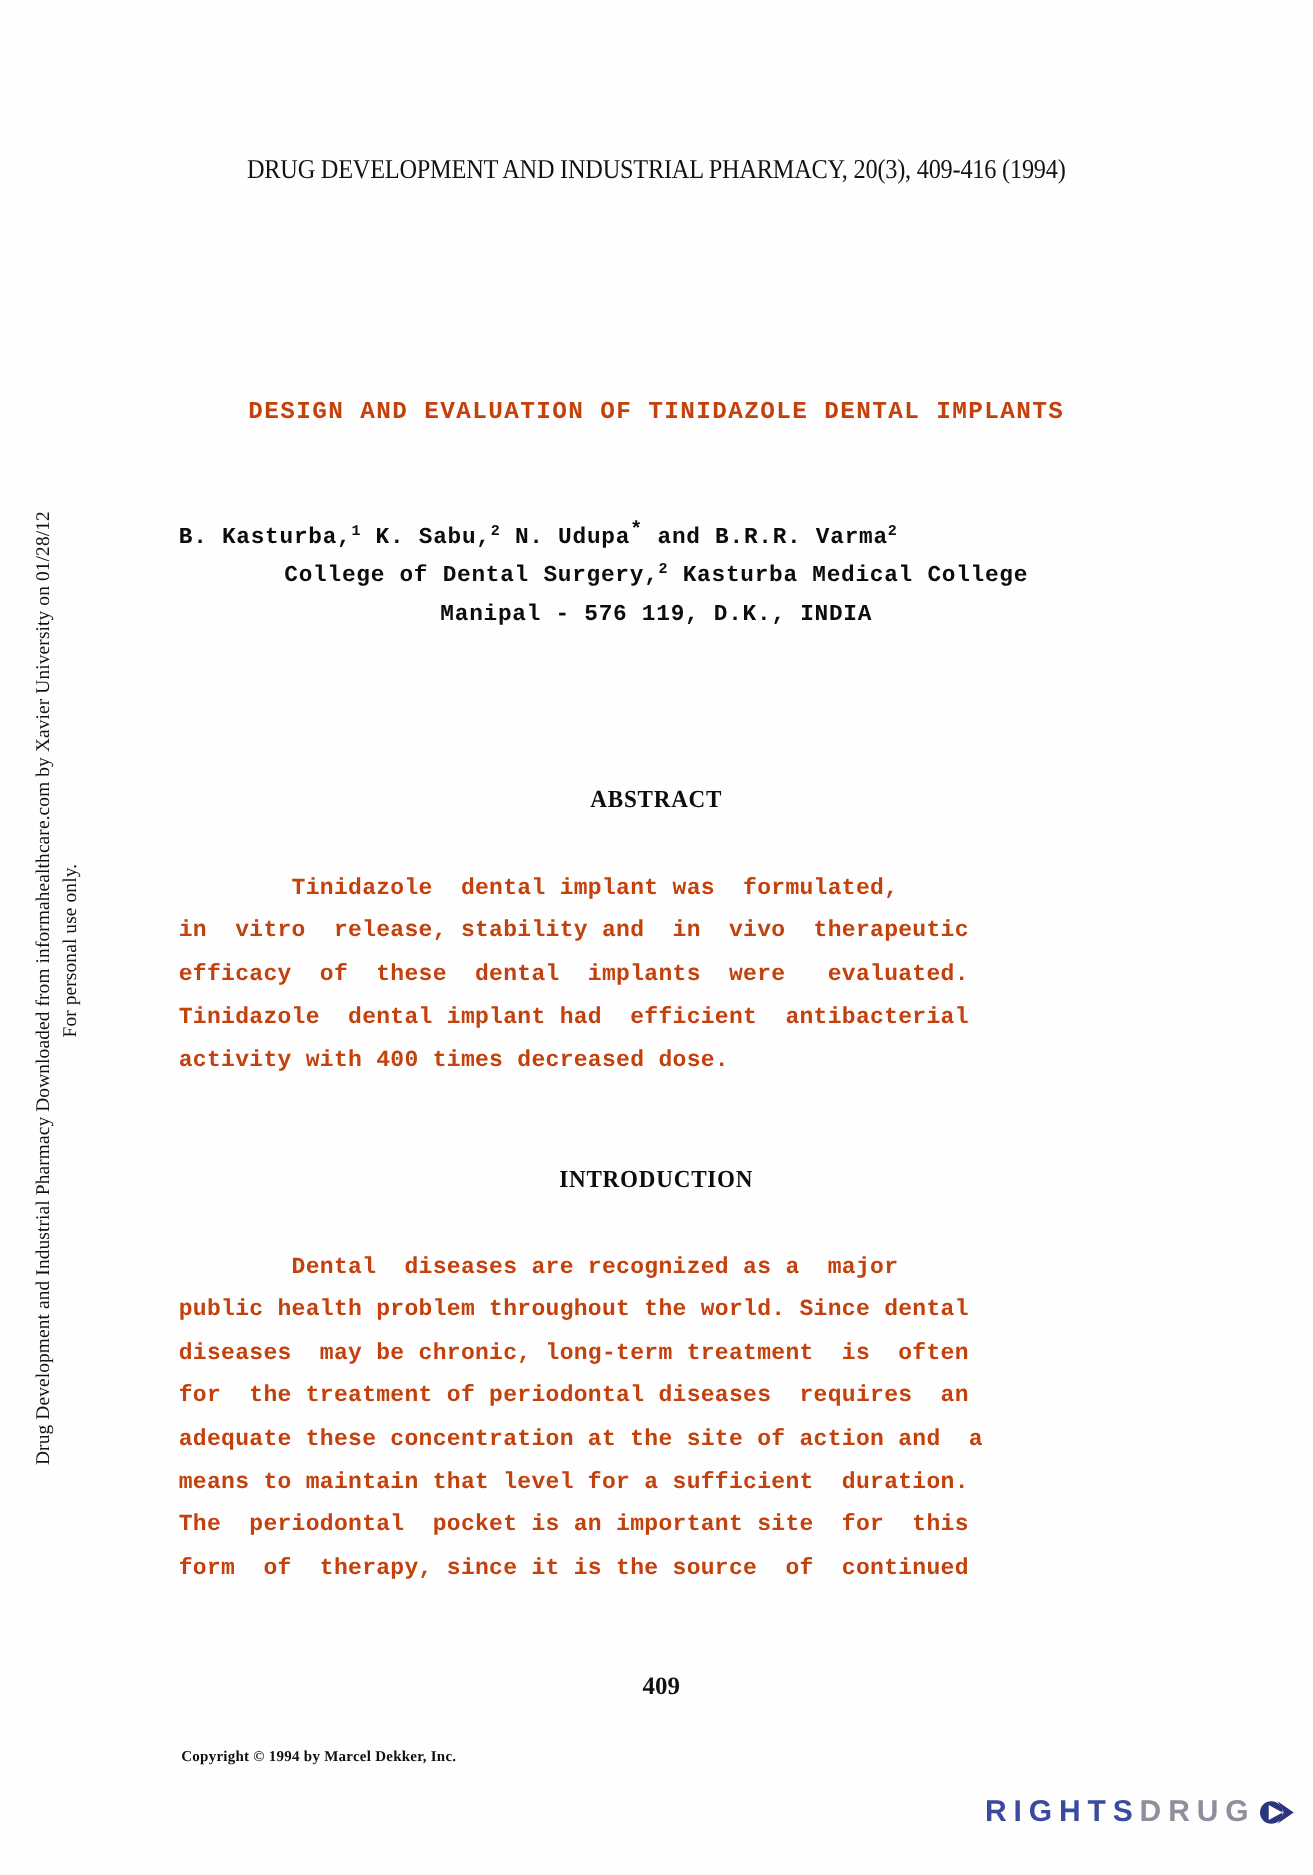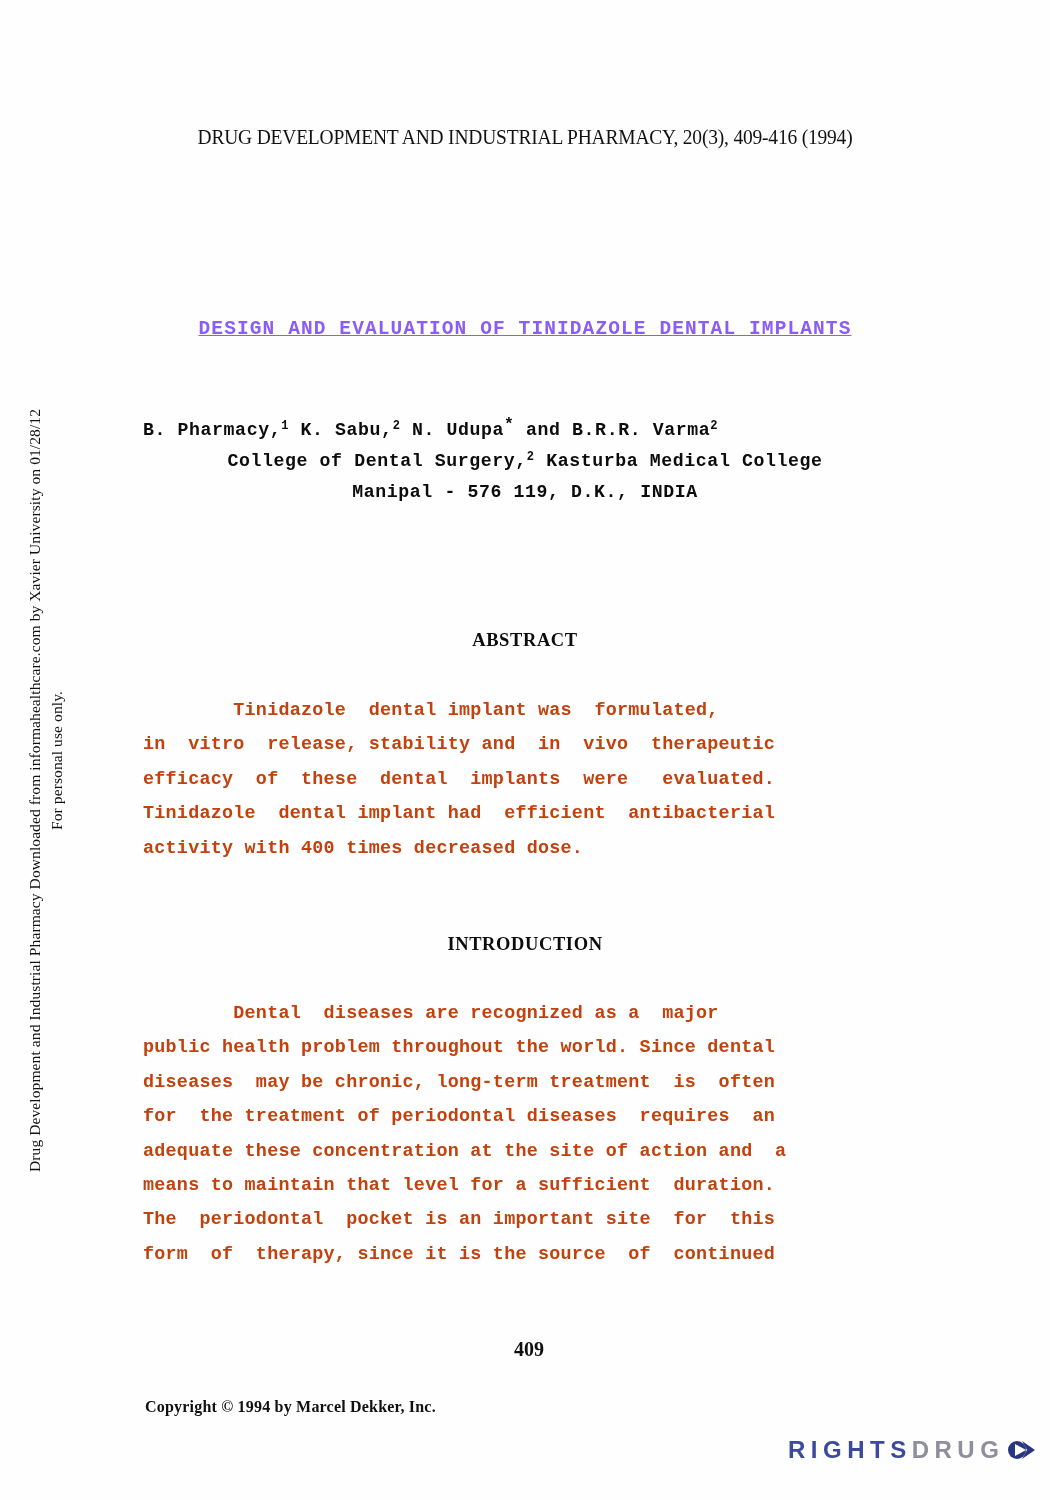--- a/index.html
+++ b/index.html
@@ -69,22 +69,21 @@
   .article-title {
     position: absolute;
     left: 145px;
     width: 760px;
     top: 318px;
     text-align: center;
     font-family: "Liberation Mono", monospace;
     font-weight: bold;
     font-size: 19.5px;
     letter-spacing: 1.1px;
-    color: #8b5cf6;
-    text-decoration: underline;
+    color: #c2410c;
   }
 
   
   .authors {
     position: absolute;
     left: 143px;
     width: 764px;
     top: 415px;
     font-family: "Liberation Mono", monospace;
     font-weight: bold;
@@ -159,21 +158,21 @@
     padding-left: 20px;
   }
 
   
   .copyright {
     position: absolute;
     left: 145px;
     top: 1398px;
     font-family: "Liberation Serif", serif;
     font-weight: bold;
-    font-size: 16px;
+    font-size: 12px;
     letter-spacing: 0.2px;
     color: #101010;
   }
 
   
   .rightslink {
     position: absolute;
     left: 788px;
     top: 1436px;
     width: 250px;
@@ -218,21 +217,21 @@
   <div class="side-strip">
     <div class="vert-line vert-line-1">Drug Development and Industrial Pharmacy Downloaded from informahealthcare.com by Xavier University on 01/28/12</div>
     <div class="vert-line vert-line-2">For personal use only.</div>
   </div>
 
   <div class="running-head">DRUG DEVELOPMENT AND INDUSTRIAL PHARMACY, 20(3), 409-416 (1994)</div>
 
   <div class="article-title">DESIGN AND EVALUATION OF TINIDAZOLE DENTAL IMPLANTS</div>
 
   <div class="authors">
-    <span class="ln ln-1"><span>B. Pharmacy,</span><sup>1</sup><span> K. Sabu,</span><sup>2</sup><span> N. Udupa</span><sup class="star">*</sup><span> and B.R.R. Varma</span><sup>2</sup></span>
+    <span class="ln ln-1"><span>B. Kasturba,</span><sup>1</sup><span> K. Sabu,</span><sup>2</sup><span> N. Udupa</span><sup class="star">*</sup><span> and B.R.R. Varma</span><sup>2</sup></span>
 
 
     <span class="ln"><span>College of Dental Surgery,</span><sup>2</sup><span> Kasturba Medical College</span></span>
 
     <span class="ln">Manipal - 576 119, D.K., INDIA</span>
   </div>
 
   <div class="section-head head-abstract">ABSTRACT</div>
 
   <div class="body-block abstract-body">

